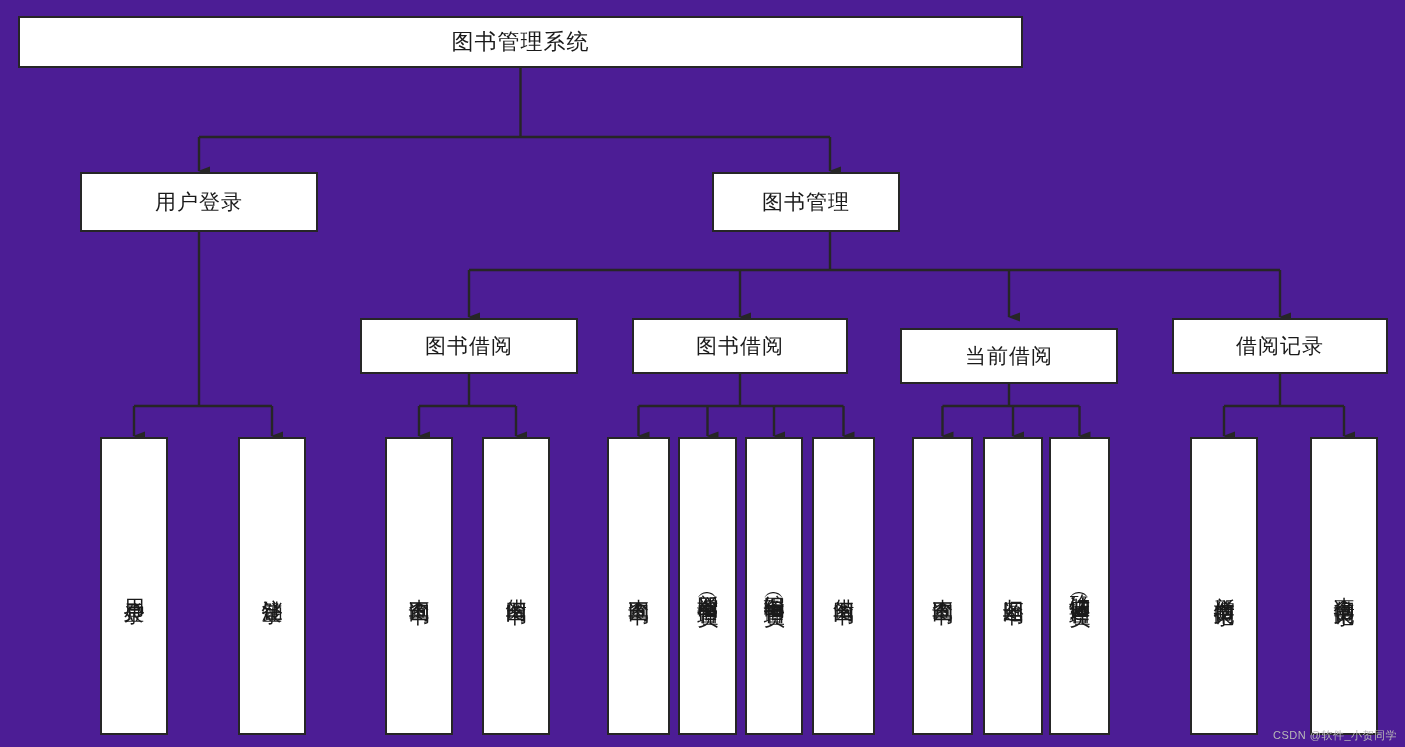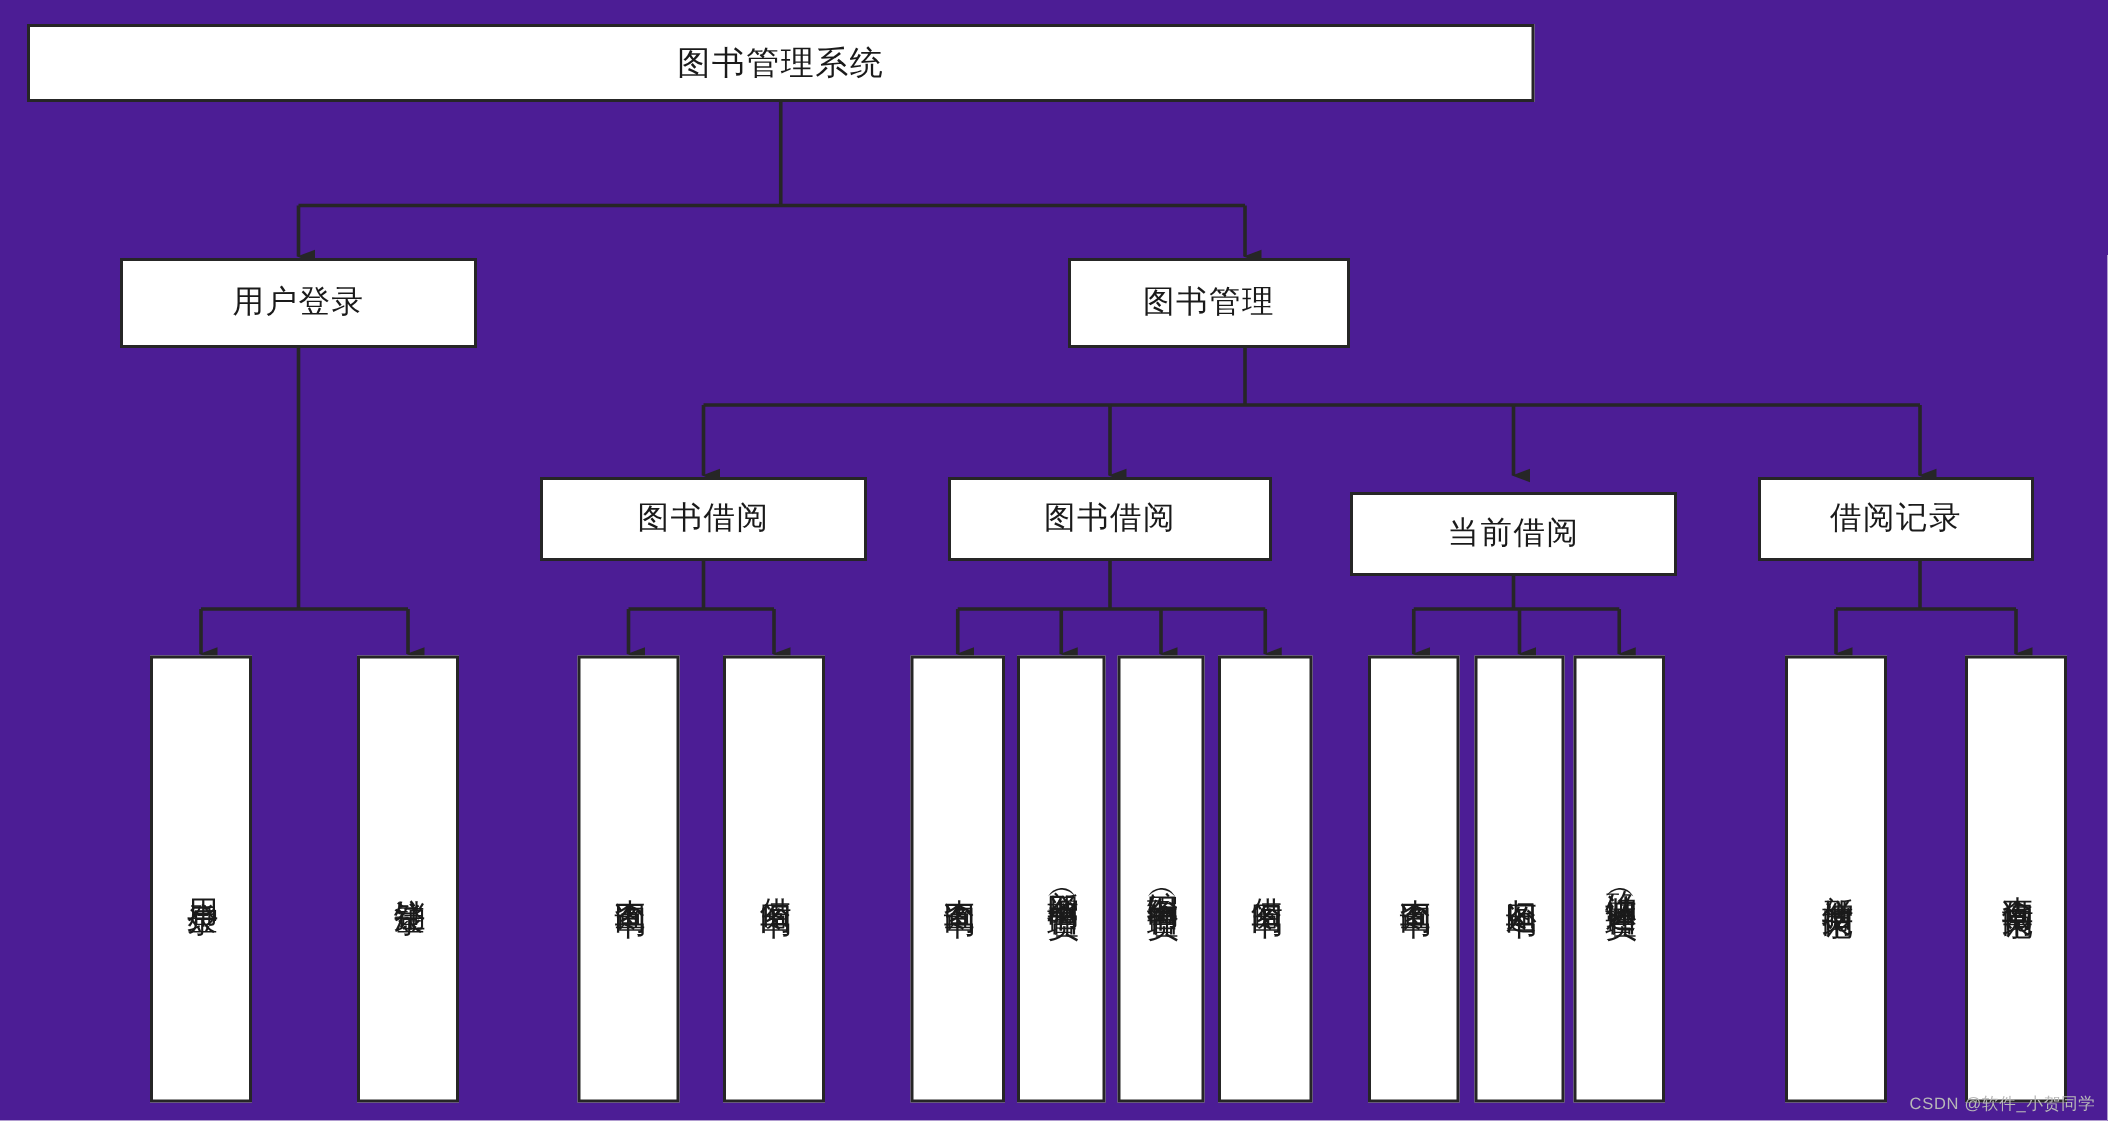--- a/index.html
+++ b/index.html
@@ -127,21 +127,21 @@
       </div>
       <div class="node horiz" style="left: 360px; top: 318px; width: 218px; height: 56px;">
         <span class="node-label">图书借阅</span>
       </div>
       <div class="node horiz" style="left: 632px; top: 318px; width: 216px; height: 56px;">
         <span class="node-label">图书借阅</span>
       </div>
       <div class="node horiz" style="left: 900px; top: 328px; width: 218px; height: 56px;">
         <span class="node-label">当前借阅</span>
       </div>
-      <div class="node horiz" style="left: 1172px; top: 318px; width: 184px; height: 56px;">
+      <div class="node horiz" style="left: 1172px; top: 318px; width: 216px; height: 56px;">
         <span class="node-label">借阅记录</span>
       </div>
       <div class="node vert" style="left: 100px; top: 437px; width: 68px; height: 298px;">
         <span class="node-label">用户登录</span>
       </div>
       <div class="node vert" style="left: 238px; top: 437px; width: 68px; height: 298px;">
         <span class="node-label">注销登录</span>
       </div>
       <div class="node vert" style="left: 385px; top: 437px; width: 68px; height: 298px;">
         <span class="node-label">查询图书</span>

